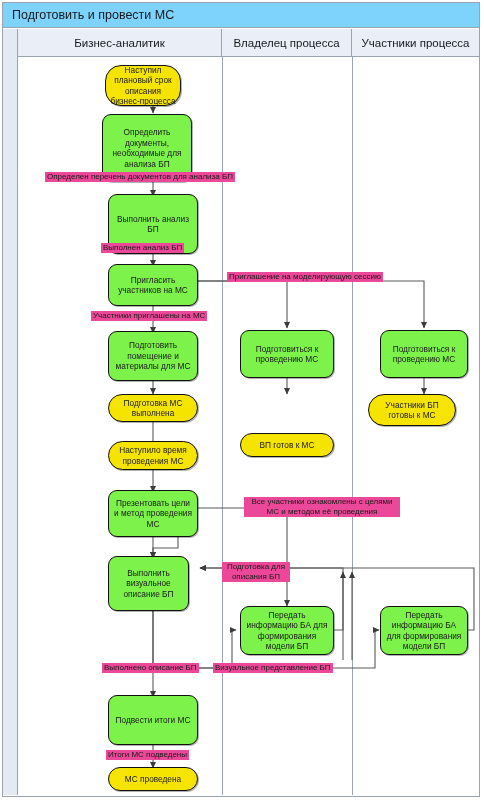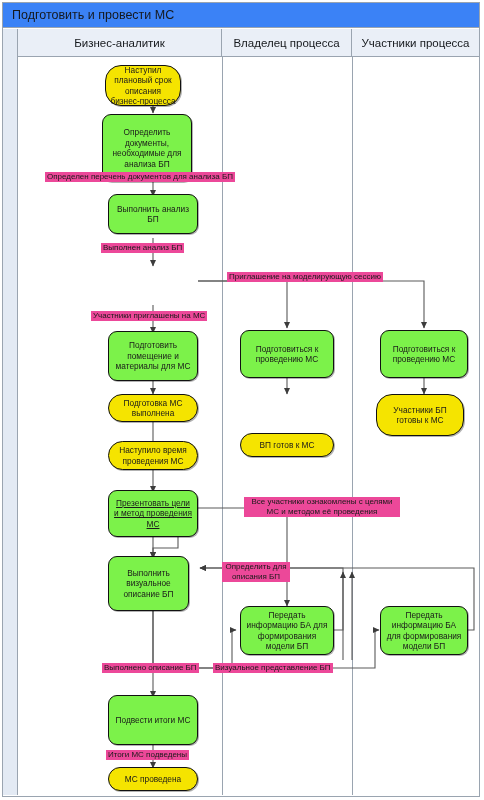--- a/index.html
+++ b/index.html
@@ -3,21 +3,21 @@
 <meta charset="utf-8">
 <style>
   html,body{margin:0;padding:0;background:#ffffff;}
   body{font-family:"Liberation Sans","DejaVu Sans",sans-serif;}
   #root{position:relative;width:484px;height:800px;overflow:hidden;background:#ffffff;}
 
   
   .pool-frame{position:absolute;left:2px;top:2px;width:478px;height:795px;
       border:1px solid #9aa4b0;background:#ffffff;box-sizing:border-box;}
   .pool-title{position:absolute;left:3px;top:3px;width:476px;height:25px;
-      background:#3b82f6;border-bottom:1px solid #9aa4b0;box-sizing:border-box;
+      background:#7dd3fc;border-bottom:1px solid #9aa4b0;box-sizing:border-box;
       display:flex;align-items:center;padding-left:9px;
       font-size:12.5px;color:#15181c;}
 
   .pool-leftband{position:absolute;left:3px;top:29px;width:15px;height:766px;
       background:#e3eaf4;border-right:1px solid #9aa4b0;box-sizing:border-box;}
 
   
   .lane-head{position:absolute;top:29px;height:28px;background:#eaeff7;
       border-right:1px solid #9aa4b0;border-bottom:1px solid #9aa4b0;
       box-sizing:border-box;display:flex;align-items:center;justify-content:center;
@@ -103,60 +103,61 @@
 
       <path d="M343,660 L343,572"></path>
       <path d="M352,660 L352,572"></path>
     </g>
   </svg>
 
   <div class="node event" style="left:105px;top:65px;width:76px;height:41px;">Наступил плановый срок описания бизнес-процесса</div>
 
   <div class="node task" style="left:102px;top:114px;width:90px;height:68px;">Определить документы, необходимые для анализа БП</div>
 
-  <div class="node task" style="left:108px;top:194px;width:90px;height:40px;">Выполнить анализ БП</div>
+  <div class="node task" style="left:108px;top:194px;width:90px;height:60px;">Выполнить анализ БП</div>
 
+  <div class="node task" style="left:108px;top:264px;width:90px;height:42px;">Пригласить участников на МС</div>
 
   <div class="node task" style="left:108px;top:331px;width:90px;height:50px;">Подготовить помещение и материалы для МС</div>
 
   <div class="node event" style="left:108px;top:441px;width:90px;height:29px;">Наступило время проведения МС</div>
 
   <div class="node event" style="left:108px;top:394px;width:90px;height:28px;">Подготовка МС выполнена</div>
 
-  <div class="node task" style="left:108px;top:490px;width:90px;height:47px;text-decoration:underline;">Презентовать цели и метод проведения МС</div>
+  <div class="node task" style="left:108px;top:490px;width:90px;height:47px;">Презентовать цели и метод проведения МС</div>
 
   <div class="node task" style="left:108px;top:556px;width:81px;height:55px;">Выполнить визуальное описание БП</div>
 
   <div class="node task" style="left:108px;top:695px;width:90px;height:50px;">Подвести итоги МС</div>
 
   <div class="node event" style="left:108px;top:767px;width:90px;height:24px;">МС проведена</div>
 
   <div class="node task" style="left:240px;top:330px;width:94px;height:48px;">Подготовиться к проведению МС</div>
 
   <div class="node event" style="left:240px;top:394px;width:94px;height:24px;margin-top:39px;">ВП готов к МС</div>
 
   <div class="node task" style="left:240px;top:606px;width:94px;height:49px;">Передать информацию БА для формирования модели БП</div>
 
   <div class="node task" style="left:380px;top:330px;width:88px;height:48px;">Подготовиться к проведению МС</div>
 
-  <div class="node event" style="left:376px;top:394px;width:88px;height:42px;">Участники БП готовы к  МС</div>
+  <div class="node event" style="left:368px;top:394px;width:88px;height:32px;">Участники БП готовы к  МС</div>
 
   <div class="node task" style="left:380px;top:606px;width:88px;height:49px;">Передать информацию БА для формирования модели БП</div>
 
   <div class="elabel" style="left:45px;top:172px;">Определен перечень документов для анализа БП</div>
 
   <div class="elabel" style="left:101px;top:243px;">Выполнен анализ БП</div>
 
   <div class="elabel" style="left:227px;top:272px;">Приглашение на моделирующую сессию</div>
 
   <div class="elabel" style="left:91px;top:311px;">Участники приглашены на МС</div>
 
   <div class="elabel wrap" style="left:244px;top:497px;width:152px;">Все участники ознакомлены с целями МС и методом её проведения</div>
 
-  <div class="elabel wrap" style="left:222px;top:562px;width:64px;">Определить для описания БП</div>
+  <div class="elabel wrap" style="left:222px;top:562px;width:64px;">Подготовка для описания БП</div>
 
   <div class="elabel" style="left:102px;top:663px;">Выполнено описание БП</div>
 
   <div class="elabel" style="left:213px;top:663px;">Визуальное представление БП</div>
 
   <div class="elabel" style="left:106px;top:750px;">Итоги МС подведены</div>
 
 </div>
 
 </body></html>

